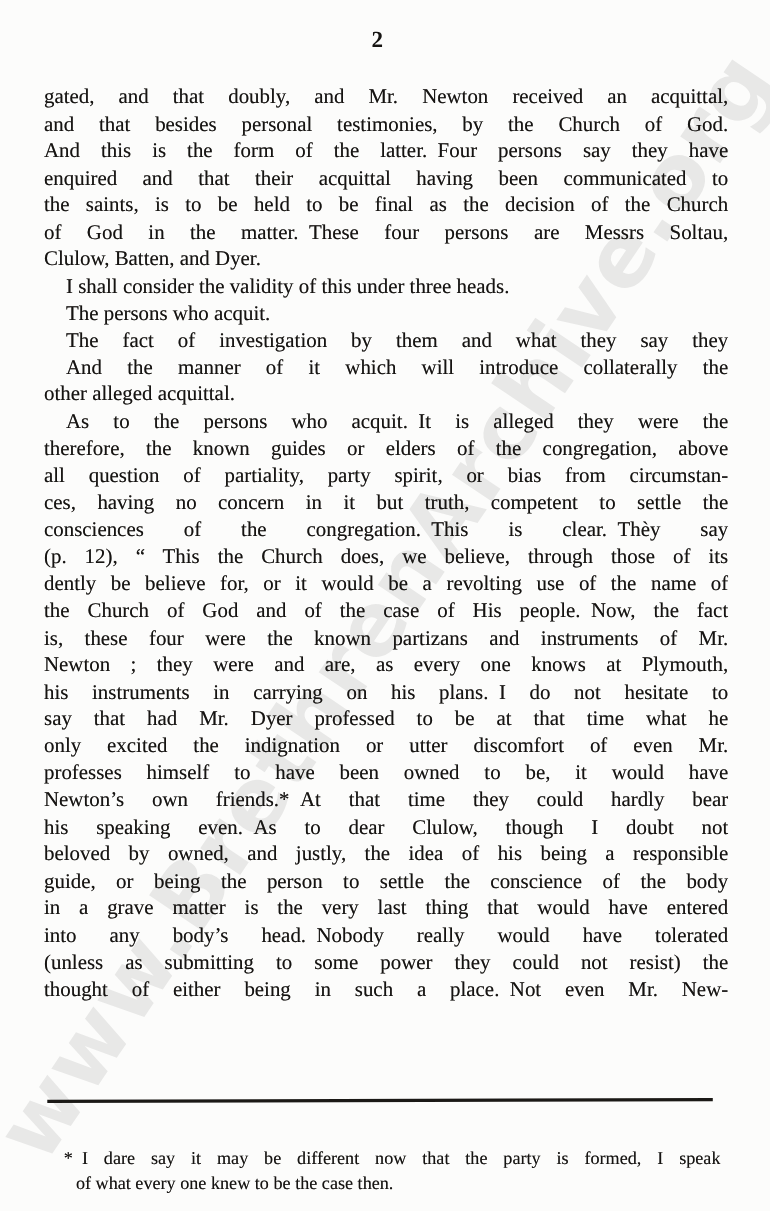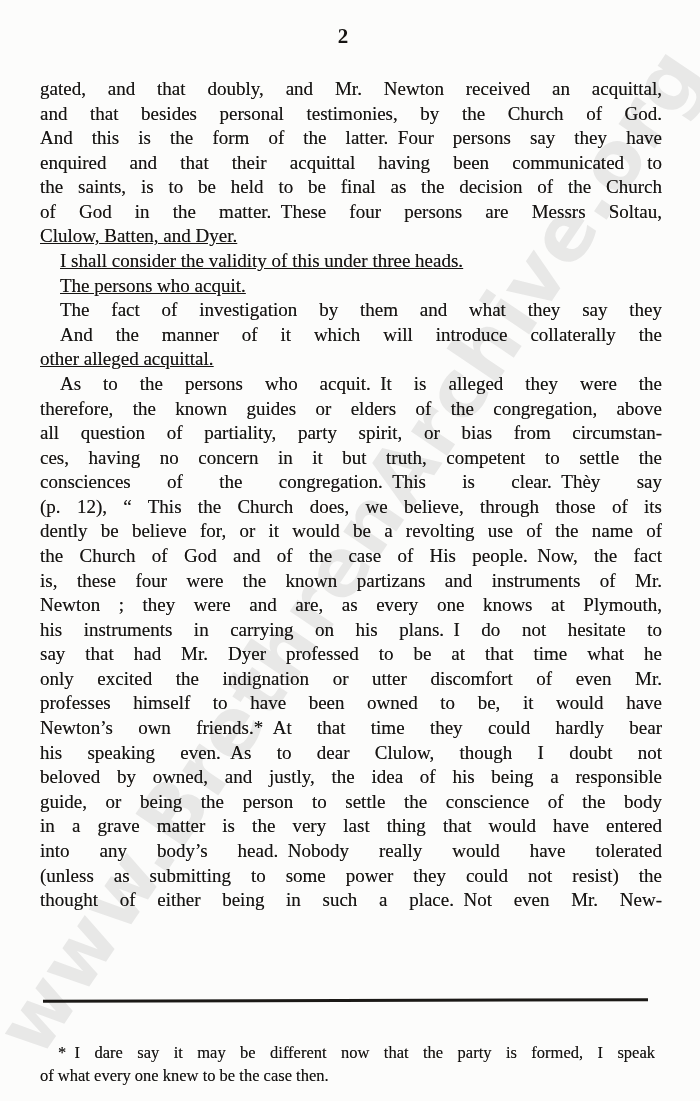--- a/index.html
+++ b/index.html
@@ -47,21 +47,21 @@
     text-shadow: 0 0 0.4px rgba(20,18,16,0.55);
   }
   .line {
     height: 24.58px;
     line-height: 24.58px;
     overflow: hidden;
     text-align: justify;
     text-align-last: justify;
     white-space: nowrap;
   }
-  .line.no-just { text-align-last: left; text-decoration: underline; }
+  .line.no-just { text-align-last: left; }
   .line.indent { text-indent: 20px; }
   .footnote-rule {
     position: absolute;
     left: 43px; top: 999px;
     width: 605px; height: 3px;
     background: #1b1916;
     transform: rotate(-0.15deg);
     z-index: 2;
   }
   .footnote {
@@ -74,21 +74,21 @@
     text-shadow: 0 0 0.4px rgba(20,18,16,0.55);
   }
   .fline {
     height: 22.5px;
     line-height: 22.5px;
     overflow: hidden;
     text-align: justify;
     text-align-last: justify;
     white-space: nowrap;
   }
-  .fline.no-just { text-align-last: left; }
+  .fline.no-just { text-align-last: left; margin-left: 29px; }
   .fline.indent { text-indent: 18px; margin-top: 32px; }
 </style>
 </head>
 <body>
 
 <div class="scan-page">
   <div class="watermark">www.BrethrenArchive.org</div>
 
   <div class="page-number">2</div>
 

